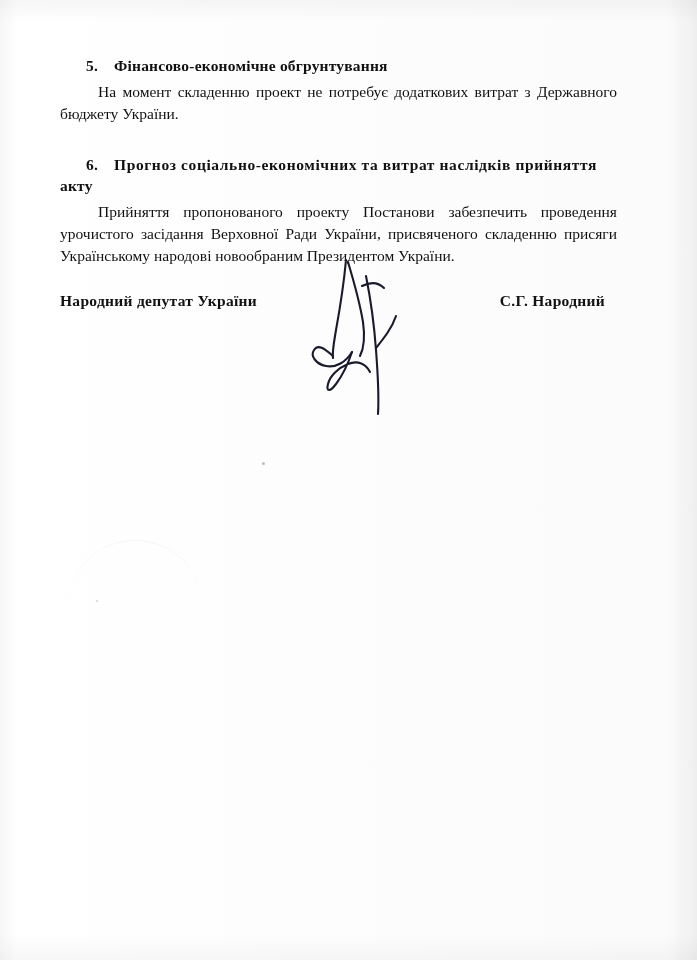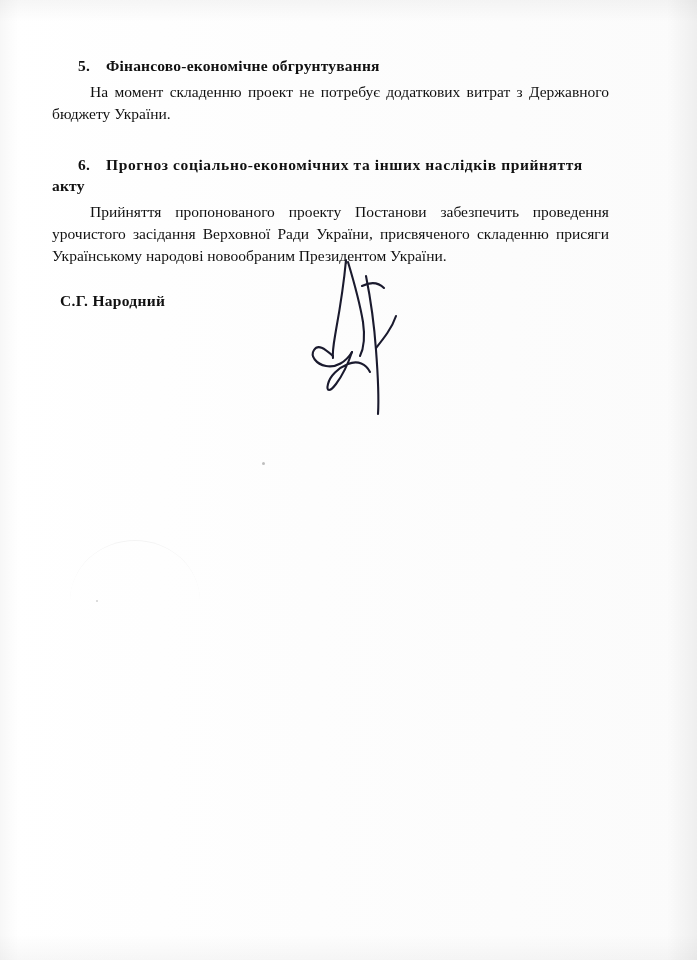--- a/index.html
+++ b/index.html
@@ -32,21 +32,21 @@
     pointer-events: none;
     background:
       linear-gradient(to bottom, rgba(0,0,0,0.035) 0px, rgba(0,0,0,0) 22px),
       linear-gradient(to top, rgba(0,0,0,0.03) 0px, rgba(0,0,0,0) 26px),
       linear-gradient(to right, rgba(0,0,0,0.03) 0px, rgba(0,0,0,0) 18px),
       linear-gradient(to left, rgba(0,0,0,0.05) 0px, rgba(0,0,0,0) 30px);
   }
 
   .doc-body {
     position: absolute;
-    left: 52px;
+    left: 60px;
     top: 56px;
     width: 557px;
   }
 
   .section {
     margin-bottom: 18px;
   }
 
   .heading-line {
     font-weight: bold;
@@ -138,29 +138,30 @@
 
     <div class="section">
       <div class="heading-line">
         <span class="heading-num">5.</span><span>Фінансово-економічне обгрунтування</span>
       </div>
       <div class="para">На момент складенню проект не потребує додаткових витрат з Державного бюджету України.</div>
     </div>
 
     <div class="section sec-2">
       <div class="heading-line">
-        <span class="heading-num">6.</span><span class="heading-text-2">Прогноз соціально-економічних та інших наслідків прийняття</span>
+        <span class="heading-num">6.</span><span class="heading-text-2">Прогноз соціально-економічних та витрат наслідків прийняття</span>
       </div>
       <div class="heading-line">акту</div>
       <div class="para">Прийняття пропонованого проекту Постанови забезпечить проведення урочистого засідання Верховної Ради України, присвяченого складенню присяги Українському народові новообраним Президентом України.</div>
     </div>
 
   </div>
 
   <div class="signature-row">
+    <span>Народний депутат України</span>
     <span>С.Г. Народний</span>
   </div>
 
   <svg class="signature-mark" viewBox="0 0 130 180" xmlns="http://www.w3.org/2000/svg">
     <g fill="none" stroke="#1a1a2e" stroke-width="2.1" stroke-linecap="round" stroke-linejoin="round">
       <path d="M46 8 C44 30, 40 56, 36 78 C34 90, 32 100, 33 106"></path>
       <path d="M48 10 C54 30, 60 52, 63 70 C65 84, 64 96, 60 104"></path>
       <path d="M33 104 C24 96, 18 92, 14 98 C10 104, 16 112, 26 114 C36 116, 46 110, 52 100"></path>
       <path d="M52 100 C48 112, 42 124, 36 132 C30 140, 26 140, 28 132 C30 124, 38 116, 48 112 C58 108, 66 112, 70 120"></path>
       <path d="M66 24 C70 44, 74 70, 76 98 C78 124, 79 146, 78 162"></path>

